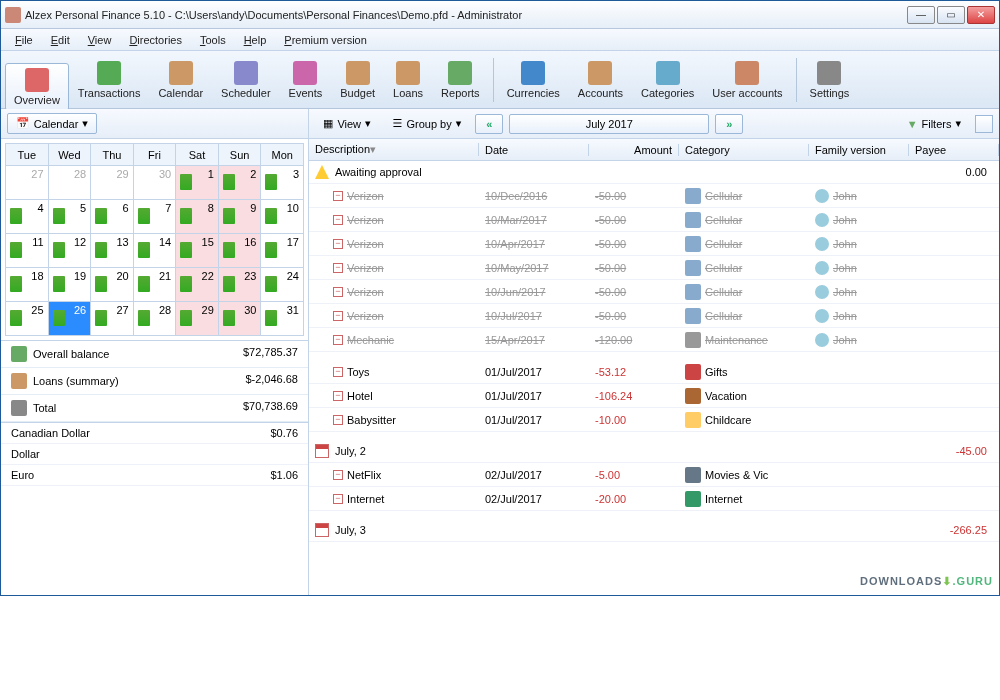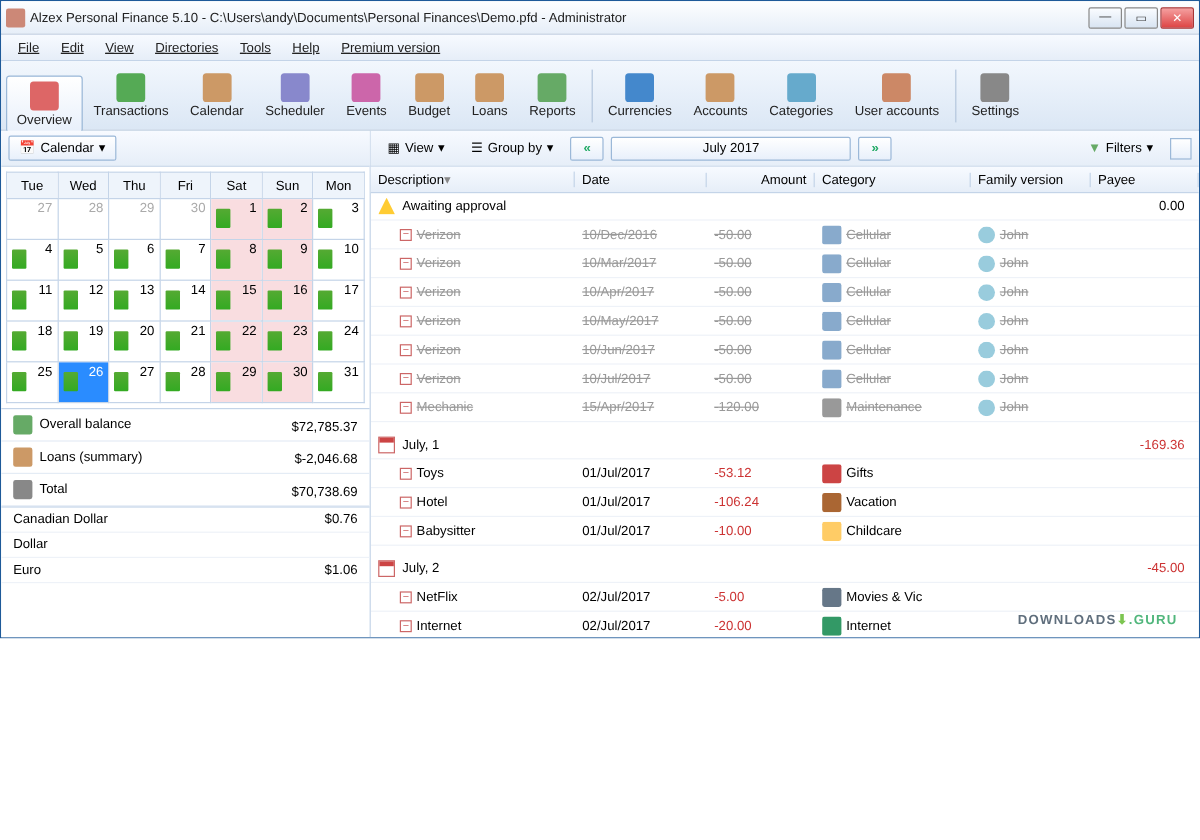--- a/index.html
+++ b/index.html
@@ -1,46 +1,46 @@
 <!DOCTYPE html>
 <html><head>
 <meta charset="utf-8">
 <style>
 * { box-sizing: border-box; margin: 0; padding: 0; font-family: "Segoe UI", Tahoma, sans-serif; font-size: 11px; }
 body { background: #fff; overflow: hidden; }
-.window { width: 1000px; height: 532px; border: 1px solid #1e5a99; background: #fff; display: flex; flex-direction: column; }
+.window { width: 1000px; height: 596px; border: 1px solid #1e5a99; background: #fff; display: flex; flex-direction: column; }
 .titlebar { height: 28px; background: linear-gradient(#fdfeff,#e6eef8); display: flex; align-items: center; padding: 0 4px; border-bottom: 1px solid #b8c8dc; }
 .titlebar .ico { width: 16px; height: 16px; margin-right: 4px; background: #c87; border-radius: 2px; }
 .titlebar .title { flex: 1; color: #222; }
 .winbtns { display: flex; gap: 2px; }
 .winbtn { width: 28px; height: 18px; border: 1px solid #888; border-radius: 2px; background: linear-gradient(#fafcff,#d8e4f2); display:flex; align-items:center; justify-content:center; font-size:10px; color:#333;}
 .winbtn.close { background: linear-gradient(#f5a0a0,#d44); color:#fff; border-color:#a33;}
 .menubar { height: 22px; background: linear-gradient(#f7faff,#e6eef8); border-bottom: 1px solid #c4d4e8; display: flex; align-items: center; padding: 0 6px; gap: 2px; }
-.menuitem { padding: 2px 8px; color: #222; cursor: default; text-decoration: underline; }
+.menuitem { padding: 2px 8px; color: #222; cursor: default; }
 .menuitem u { text-decoration: underline; }
 .toolbar { height: 58px; background: linear-gradient(#f2f7fd,#dbe7f5); border-bottom: 1px solid #b4c6dc; display: flex; align-items: center; padding: 2px 4px; }
 .tbtn { display: flex; flex-direction: column; align-items: center; padding: 4px 8px; gap: 2px; cursor: default; border: 1px solid transparent; border-radius: 3px; }
 .tbtn.active { background: linear-gradient(#fff,#e8f0fb); border-color: #9bb8d8; margin-top: 15px; }
 .tbtn .ticon { width: 24px; height: 24px; border-radius: 3px; }
 .tbtn .tlabel { color: #222; }
 .tsep { width: 1px; height: 44px; background: #b4c6dc; margin: 0 4px; }
 .content { flex: 1; display: flex; background: #fff; overflow: hidden; }
 .leftpane { width: 308px; border-right: 1px solid #c4d4e8; display: flex; flex-direction: column; }
 .subbar { height: 30px; background: linear-gradient(#f7faff,#e6eef8); border-bottom: 1px solid #c4d4e8; display: flex; align-items: center; padding: 0 6px; gap: 4px; }
 .dropbtn { border: 1px solid #9bb8d8; background: linear-gradient(#fff,#e8f0fb); padding: 3px 8px; border-radius: 2px; display: flex; align-items: center; gap: 4px; }
 .caltable { border-collapse: collapse; margin: 4px; }
 .caltable th, .caltable td { border: 1px solid #c4d4e8; width: 41px; height: 34px; text-align: center; font-size: 11px; position: relative; }
 .caltable th { background: #eef4fb; height: 22px; font-weight: normal; }
 .caltable td.dim { color: #aaa; }
 .caltable td.weekend { background: #f9dde0; }
 .caltable td.today { background: #2a8cff; color: #fff; }
 .cday { position: absolute; top: 2px; right: 4px; }
 .cmark { position: absolute; left: 4px; top: 8px; width: 12px; height: 16px; background: linear-gradient(#5a3,#3a2); border-radius: 1px; }
 .summary { border-top: 1px solid #c4d4e8; }
-.sumrow { display: flex; justify-content: space-between; padding: 5px 10px; border-bottom: 1px solid #e4ecf5; align-items: flex-end; }
+.sumrow { display: flex; justify-content: space-between; padding: 5px 10px; border-bottom: 1px solid #e4ecf5; align-items: flex-start; }
 .sumrow .sl { display: flex; align-items: center; gap: 6px; }
 .sicon { width: 16px; height: 16px; border-radius: 2px; }
 .curlist { flex: 1; overflow: auto; border-top: 1px solid #c4d4e8; }
 .currow { display: flex; justify-content: space-between; padding: 4px 10px; border-bottom: 1px solid #eef2f8; }
 .rightpane { flex: 1; display: flex; flex-direction: column; }
 .rsubbar { height: 30px; background: linear-gradient(#f7faff,#e6eef8); border-bottom: 1px solid #c4d4e8; display: flex; align-items: center; padding: 0 6px; gap: 6px; }
 .navbtn { border: 1px solid #9bb8d8; background: linear-gradient(#fff,#e8f0fb); width: 28px; height: 20px; display:flex; align-items:center; justify-content:center; color:#2a6; font-weight:bold; border-radius:2px;}
 .datebtn { border: 1px solid #9bb8d8; background: linear-gradient(#fff,#e8f0fb); height: 20px; flex: 0 0 200px; display:flex; align-items:center; justify-content:center; border-radius:2px;}
 .spacer { flex: 1; }
 .gridhead { display: flex; background: linear-gradient(#f7faff,#e6eef8); border-bottom: 1px solid #c4d4e8; height: 22px; align-items: center; }
@@ -58,21 +58,21 @@
 .txrow > div { padding: 0 6px; overflow: hidden; white-space: nowrap; display: flex; align-items: center; gap: 4px; }
 .txrow.struck { color: #999; }
 .txrow.struck .strike { text-decoration: line-through; }
 .red { color: #c33; }
 .catico { width: 16px; height: 16px; border-radius: 2px; display:inline-block; }
 .minus { width: 10px; height: 10px; display: inline-flex; align-items:center; justify-content:center; border:1px solid #c66; color:#c66; font-size:9px; line-height:1; }
 .famico { width:14px; height:14px; background:#9cd; border-radius:50%; display:inline-block;}
 .warn { width:14px; height:14px; background:#fc3; clip-path: polygon(50% 0,100% 100%,0 100%); display:inline-block;}
 .calico { width:14px; height:14px; background:#fff; border:1px solid #c66; display:inline-block; position:relative;}
 .calico::before { content:""; position:absolute; top:0; left:0; right:0; height:4px; background:#c44;}
-.watermark { position:absolute; right:18px; bottom:6px; font-size:16px; font-weight:bold; color:#3a6; opacity:0.85; letter-spacing:1px;}
+.watermark { position:absolute; right:6px; bottom:6px; font-size:16px; font-weight:bold; color:#3a6; opacity:0.85; letter-spacing:1px;}
 .watermark .dl { color:#456; }
 </style>
 </head>
 <body>
 
 <div class="window">
   <div class="titlebar">
     <div class="ico"></div>
     <div class="title">Alzex Personal Finance 5.10 - C:\Users\andy\Documents\Personal Finances\Demo.pfd - Administrator</div>
     <div class="winbtns">
@@ -543,25 +543,20 @@
               <span class="catico" style="background:#999;"></span>
               <span class="strike">Maintenance</span>
             </div>
             <div class="gc-fam">
               <span class="famico"></span>
               <span class="strike">John</span>
             </div>
             <div class="gc-pay"></div>
           </div>
           <div style="height: 8px;"></div>
-          <div class="grouprow">
-            <span class="calico"></span>
-            <span>July, 1</span>
-            <span class="gamt red">-169.36</span>
-          </div>
           <div class="txrow">
             <div class="gc-desc">
               <span style="width:14px;"></span>
               <span class="minus">−</span>
               <span class="strike">Toys</span>
             </div>
             <div class="gc-date">
               <span class="strike">01/Jul/2017</span>
             </div>
             <div class="gc-amt red">

